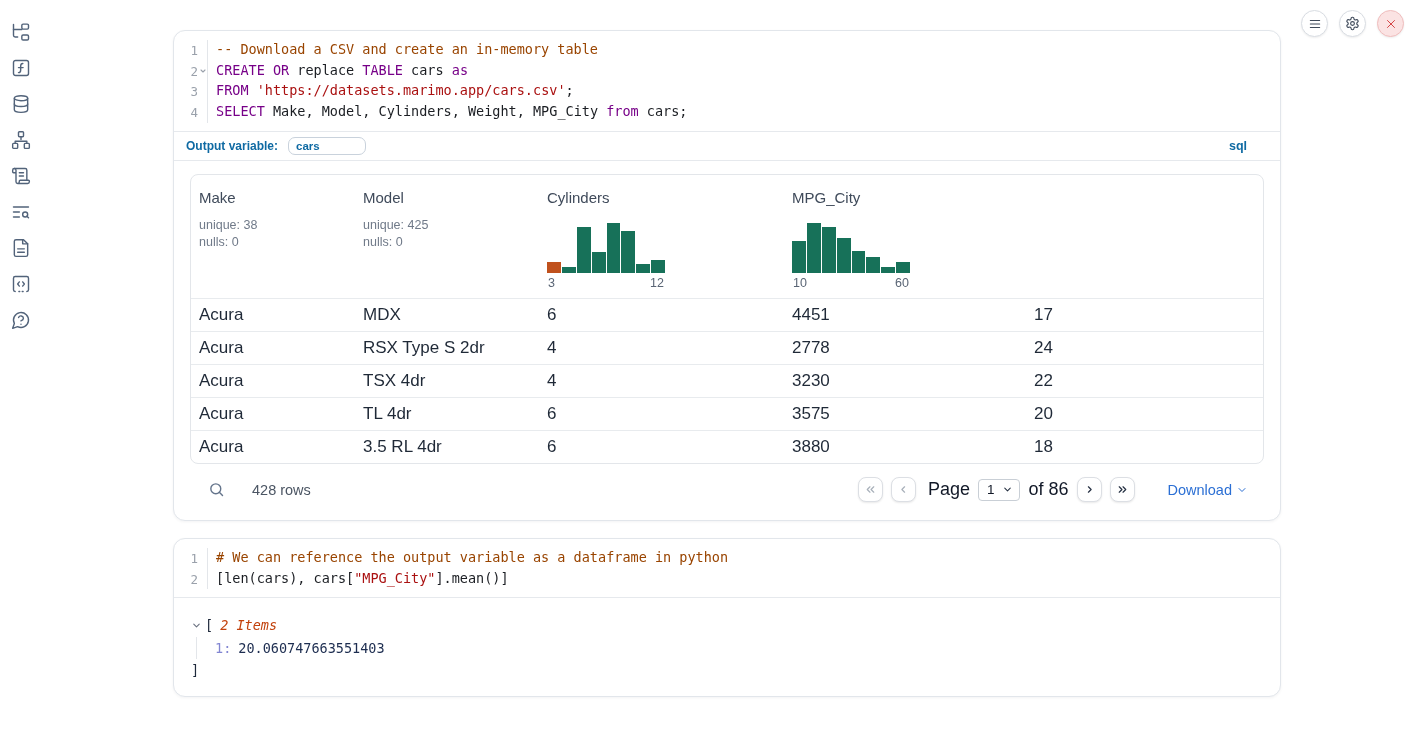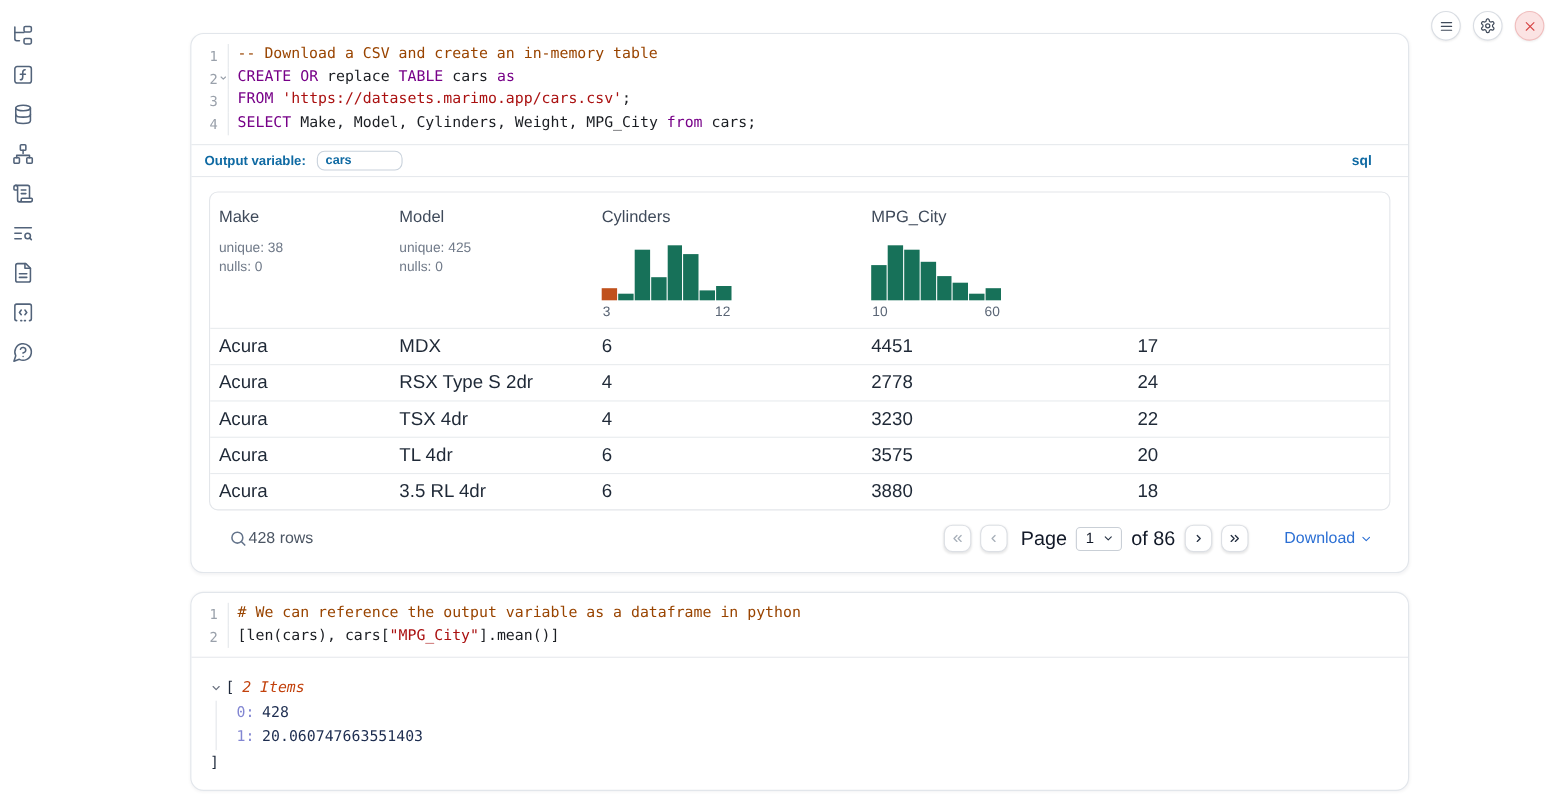--- a/index.html
+++ b/index.html
@@ -56,21 +56,21 @@
   .bar { flex:1; background:#177159; }
   .bar.hl { background:#c0511d; }
   .hist-labels { display:flex; justify-content:space-between; font-size:12.5px; color:#5a6575; margin-top:3px; padding:0 1px; }
   .tr { height:33px; border-top:1px solid #e8ebee; align-items:center; font-size:17px; color:#1f2937; }
   .td { padding:0 8px; overflow:hidden; white-space:nowrap; }
 
   
   .tfoot { display:flex; align-items:center; height:44px; padding:0 16px; margin-top:4px; margin-bottom:8px; }
   .search-btn { width:20px; height:20px; display:flex; align-items:center; justify-content:center; cursor:pointer; }
   .search-btn svg { stroke:#64748b; fill:none; stroke-width:2; stroke-linecap:round; }
-  .rowcount { margin-left:0; font-size:14.5px; color:#4b5563; }
+  .rowcount { margin-left:26px; font-size:14.5px; color:#4b5563; }
   .pager { margin-left:auto; display:flex; align-items:center; gap:8px; }
   .pg-btn { width:25px; height:25px; border-radius:8px; border:1px solid #dcdfe4; background:#fff;
     box-shadow:0 1px 2px rgba(0,0,0,.09); display:flex; align-items:center; justify-content:center; cursor:pointer; }
   .pg-btn svg { fill:none; stroke-width:2.2; stroke-linecap:round; stroke-linejoin:round; }
   .pg-btn.disabled svg { stroke:#a8b0ba; }
   .pg-btn.enabled svg { stroke:#253042; }
   .pg-text { font-size:18px; color:#111827; }
   .page-label { margin-left:4px; }
   .page-select { display:flex; align-items:center; gap:8px; border:1px solid #c9cfd6; border-radius:4px;
     height:22px; padding:0 6px 0 8px; font-size:13.5px; color:#111827; cursor:pointer; }
@@ -388,22 +388,19 @@
     <div class="out-area">
       <div class="tree-head">
         <svg width="11" height="11" viewBox="0 0 24 24">
             <path d="M6 9l6 6 6-6"></path>
           </svg>
         <span class="tree-bracket">[</span>
         <span class="tree-count">2 Items</span>
       </div>
       <div class="tree-items">
         <div>
-          <span class="tkey">0:</span><span class="tval">428</span>
-        </div>
-        <div>
           <span class="tkey">1:</span><span class="tval">20.060747663551403</span>
         </div>
       </div>
       <div class="tree-bracket">]</div>
     </div>
   </section>
 </div>
 
 </body></html>

